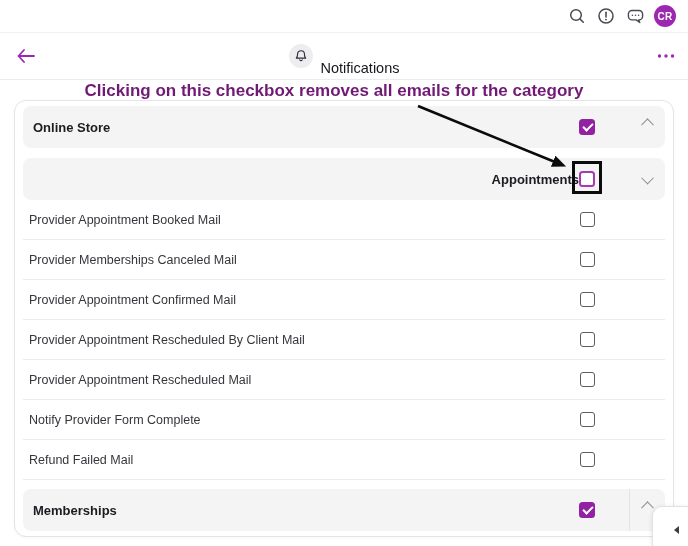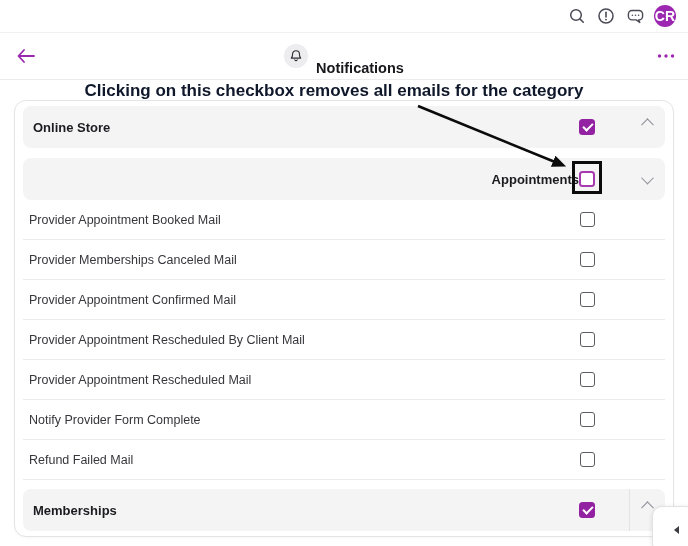--- a/index.html
+++ b/index.html
@@ -6,38 +6,38 @@
   html,body { width:688px; height:546px; overflow:hidden; background:#fff;
               font-family:"Liberation Sans", sans-serif; }
   .page { position:relative; width:688px; height:546px; background:#fff; }
 
   
   .topbar { position:absolute; top:0; left:0; right:0; height:33px;
             display:flex; align-items:center; justify-content:flex-end;
             gap:9px; padding-right:12px; border-bottom:1px solid #f1f1f2; background:#fff; }
   .tb-icon { width:20px; height:20px; display:flex; align-items:center; justify-content:center; cursor:pointer; }
   .avatar { width:22px; height:22px; border-radius:50%; background:var(--purple,#9c27b0);
-            color:#fff; font-size:14px; font-weight:700; display:flex; align-items:center;
+            color:#fff; font-size:10px; font-weight:700; display:flex; align-items:center;
             justify-content:center; letter-spacing:.2px; cursor:pointer; }
 
   
   .header { position:absolute; top:33px; left:0; right:0; height:47px; background:#fff;
             border-bottom:1px solid #ececee; display:flex; align-items:center; }
   .back-btn { position:absolute; left:16px; top:50%; transform:translateY(-50%);
               width:22px; height:18px; cursor:pointer; display:flex; align-items:center; }
   .title-group { margin:0 auto; display:flex; align-items:center; gap:8px; }
   .bell-circle { width:24px; height:24px; border-radius:50%; background:#ededf0;
                  display:flex; align-items:center; justify-content:center; }
-  .page-title { font-size:14.5px; font-weight:700; color:#17171c;margin-top:23px; }
+  .page-title { font-size:14.5px; font-weight:400; color:#17171c;margin-top:23px; }
   .kebab { position:absolute; right:12px; top:50%; transform:translateY(-50%);
            width:20px; height:20px; display:flex; align-items:center; justify-content:center; cursor:pointer; }
 
   
   .annotation { position:absolute; top:81px; left:0; right:20px; text-align:center;
-                font-size:17px; font-weight:700; color:#0f172a; z-index:6; }
+                font-size:17px; font-weight:700; color:#701a75; z-index:6; }
   .arrow-svg { position:absolute; left:0; top:0; width:688px; height:546px;
                pointer-events:none; z-index:6; }
   .highlight-box { position:absolute; left:572px; top:161px; width:30px; height:33px;
                    border:3px solid #0b0b0b; z-index:6; pointer-events:none; }
 
   
   .panel { position:absolute; left:14px; top:100px; width:660px; height:437px;
            background:#fff; border:1px solid #e4e4e6; border-radius:12px;
            padding:5px 8px 5px 8px; box-shadow:0 1px 3px rgba(0,0,0,.03); }
 

